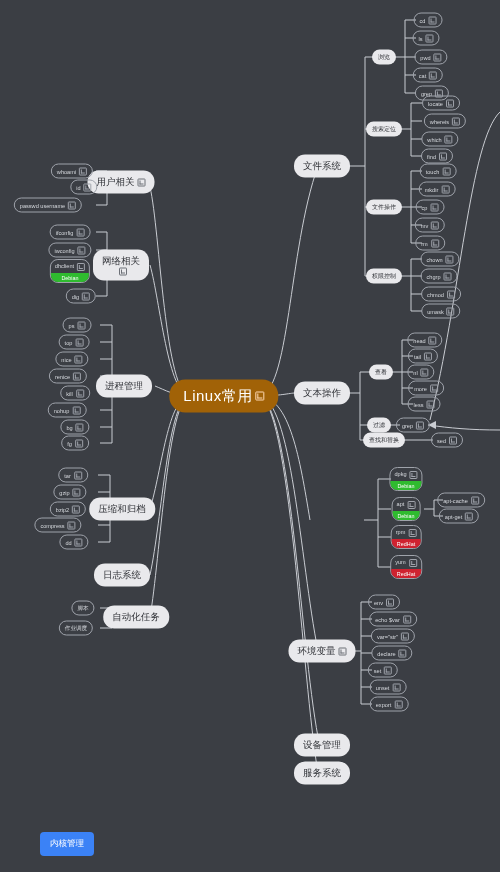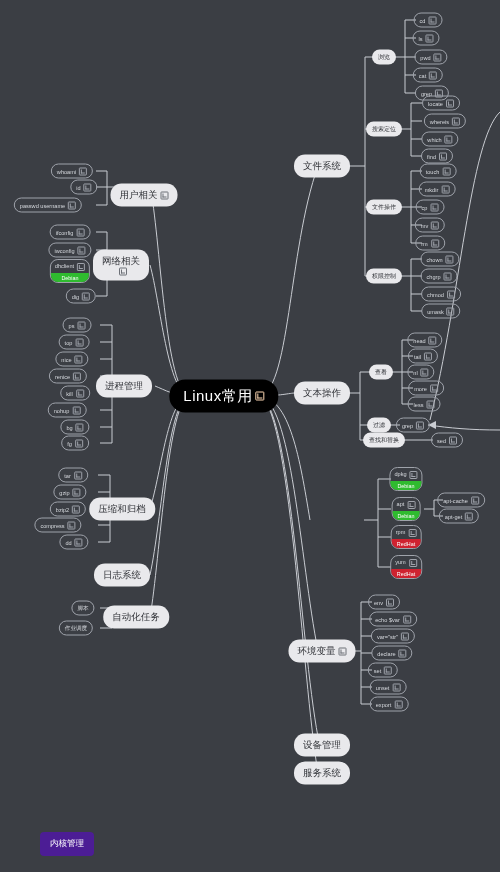--- a/index.html
+++ b/index.html
@@ -27,21 +27,21 @@
     position: absolute;
     box-sizing: border-box;
     display: flex;
     align-items: center;
     justify-content: center;
     white-space: nowrap;
     transform: translate(-50%, -50%);
   }
   
   .root {
-    background: #000000;
+    background: #a16207;
     color: #ffffff;
     border-radius: 16px;
     font-size: 15px;
     padding: 7px 14px;
     letter-spacing: .5px;
   }
   
   .topic {
     background: #e9e9ec;
     color: #2f3136;
@@ -84,21 +84,21 @@
     text-align: center;
     padding: 1.5px 2px;
     margin: 0 -4px;
     border-bottom-left-radius: 7px;
     border-bottom-right-radius: 7px;
   }
   .tag.debian { background: #2fbb2f; }
   .tag.redhat { background: #cf2230; }
   .badge-note {
     position: absolute;
-    background: #4c1d95;
+    background: #3b82f6;
     color: #ffffff;
     font-size: 8.5px;
     border-radius: 4px;
     padding: 6px 10px;
     transform: translate(-50%, -50%);
     white-space: nowrap;
   }
   .nicon {
     display: inline-block;
     width: 6px;
@@ -281,21 +281,21 @@
     <span>环境变量</span>
     <span class="nicon"></span>
   </div>
   <div class="node topic" style="left:322px; top:737px;margin-top:8px;">
     <span>设备管理</span>
   </div>
   <div class="node topic" style="left:322px; top:773px;">
     <span>服务系统</span>
   </div>
 
-  <div class="node topic" style="left:121px; top:195px;margin-left:23px;">
+  <div class="node topic" style="left:121px; top:182px;">
     <span>用户相关</span>
     <span class="nicon"></span>
   </div>
   <div class="node topic" style="left:121px; top:265px;flex-direction:column;">
     <span>网络相关</span>
     <span class="nicon"></span>
   </div>
   <div class="node topic" style="left:124px; top:386px;">
     <span>进程管理</span>
   </div>

